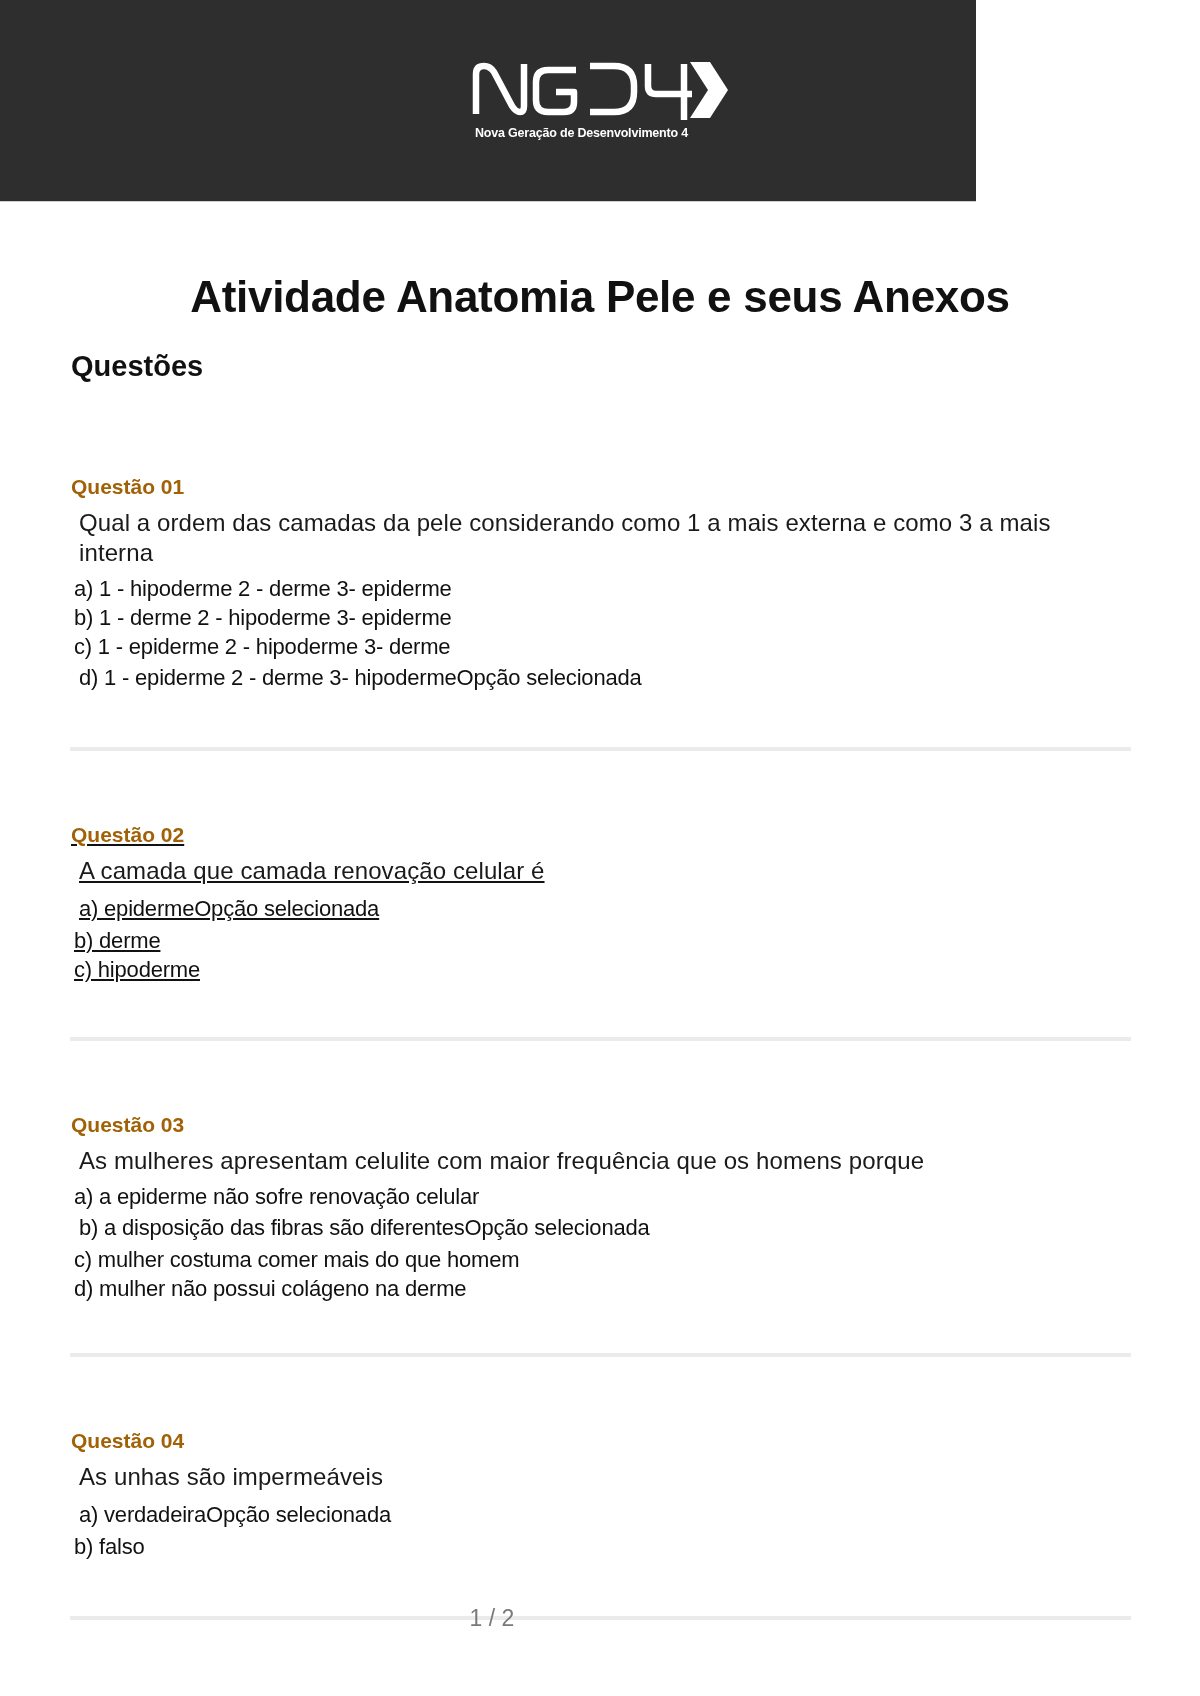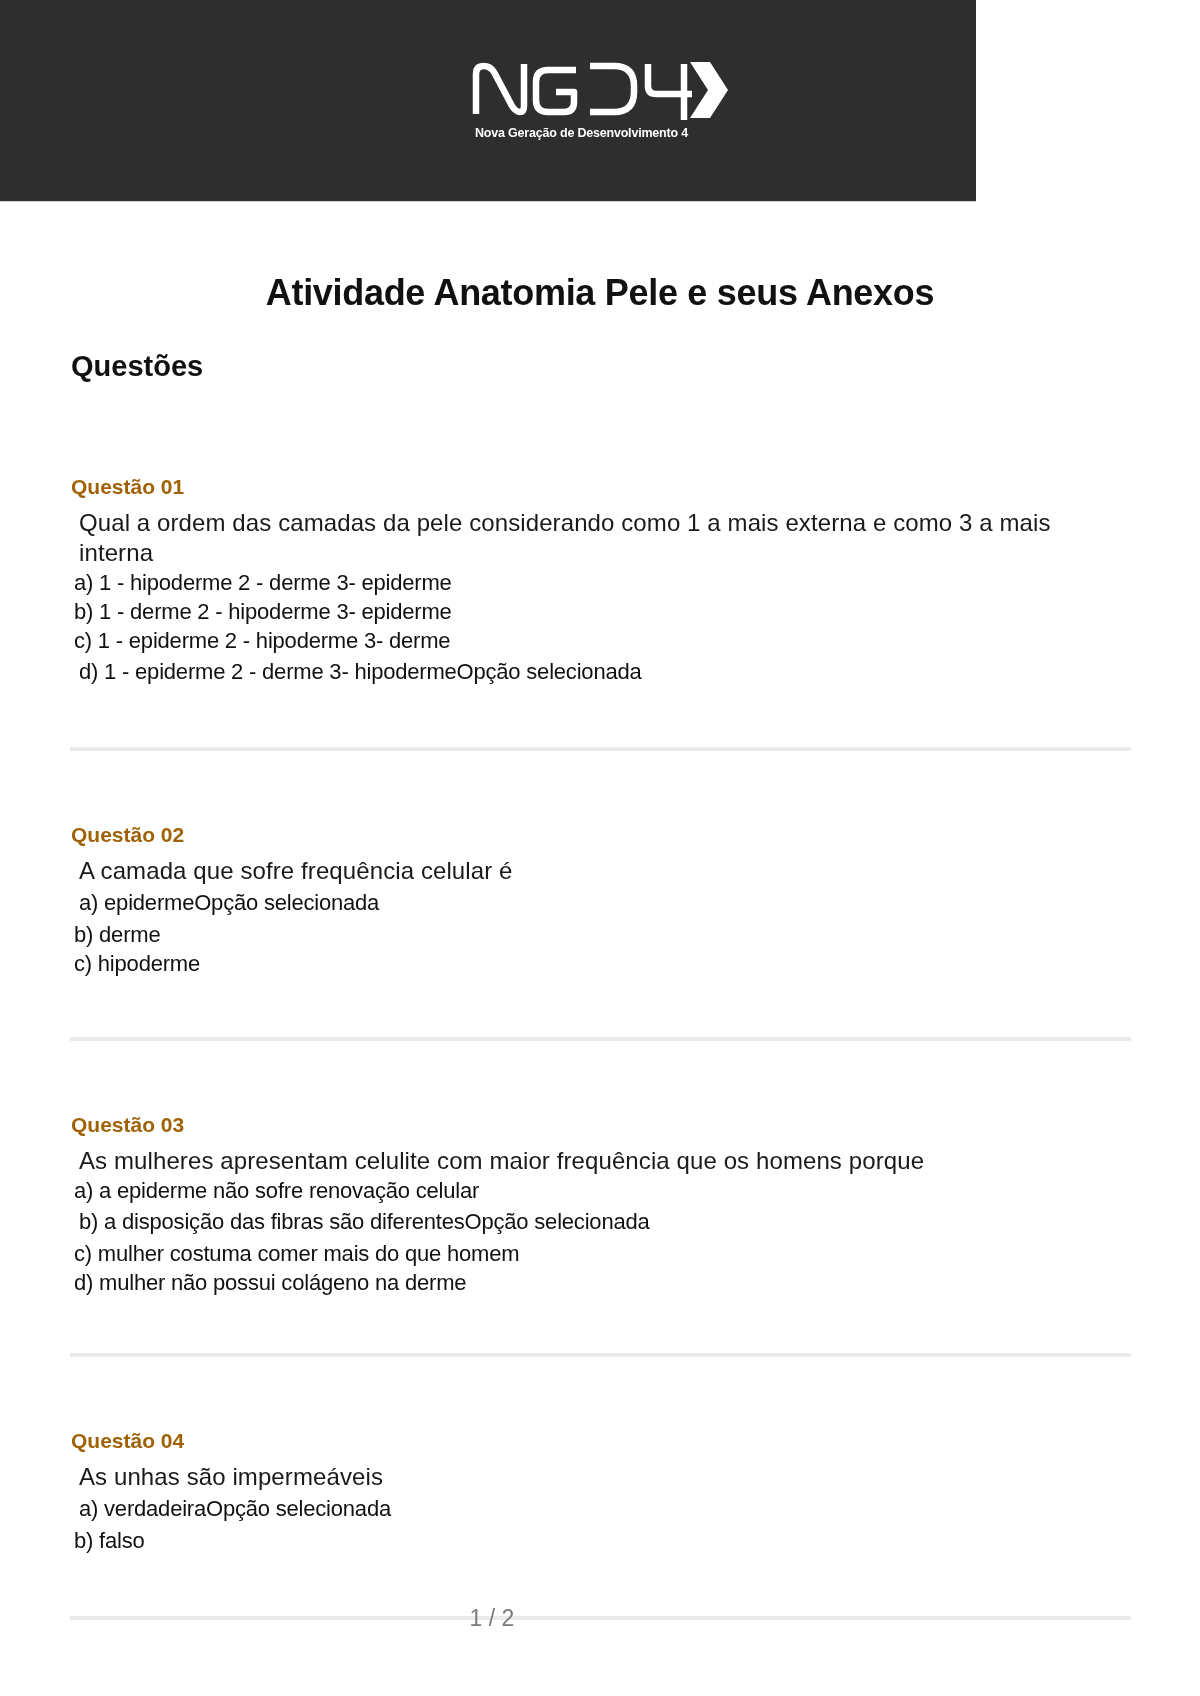--- a/index.html
+++ b/index.html
@@ -40,21 +40,21 @@
       color: #ffffff;
       letter-spacing: -0.2px;
       white-space: nowrap;
     }
     .title {
       position: absolute;
       left: 0;
       top: 272px;
       width: 1200px;
       text-align: center;
-      font-size: 36px;
+      font-size: 44px;
       font-weight: bold;
       color: #111111;
       letter-spacing: -0.3px;
     }
     .section-heading {
       position: absolute;
       left: 71px;
       top: 350px;
       font-size: 29px;
       font-weight: bold;
@@ -74,20 +74,21 @@
     }
     .q-text {
       font-size: 24px;
       color: #1a1a1a;
       line-height: 30px;
       margin-top: 6px;
       margin-left: 8px;
       letter-spacing: 0.1px;
     }
     .options {
+      margin-top: 6px;
       margin-left: 3px;
     }
     .option {
       font-size: 22px;
       line-height: 29px;
       color: #111111;
       cursor: pointer;
       letter-spacing: -0.2px;
     }
     .option.selected {
@@ -143,23 +144,23 @@
   <div class="q-text">Qual a ordem das camadas da pele considerando como 1 a mais externa e como 3 a mais interna</div>
   <div class="options">
     <div class="option">a) 1 - hipoderme 2 - derme 3- epiderme</div>
     <div class="option">b) 1 - derme 2 - hipoderme 3- epiderme</div>
     <div class="option">c) 1 - epiderme 2 - hipoderme 3- derme</div>
     <div class="option selected">d) 1 - epiderme 2 - derme 3- hipodermeOpção selecionada</div>
   </div>
 </div>
 <div class="divider" style="top: 747px;"></div>
 
-<div class="question" style="top: 820px;">
+<div class="question" style="top: 820px; text-decoration: underline;">
   <div class="q-label">Questão 02</div>
-  <div class="q-text">A camada que sofre frequência celular é</div>
+  <div class="q-text">A camada que camada renovação celular é</div>
   <div class="options">
     <div class="option selected">a) epidermeOpção selecionada</div>
     <div class="option">b) derme</div>
     <div class="option">c) hipoderme</div>
   </div>
 </div>
 <div class="divider" style="top: 1037px;"></div>
 
 <div class="question" style="top: 1110px;">
   <div class="q-label">Questão 03</div>

